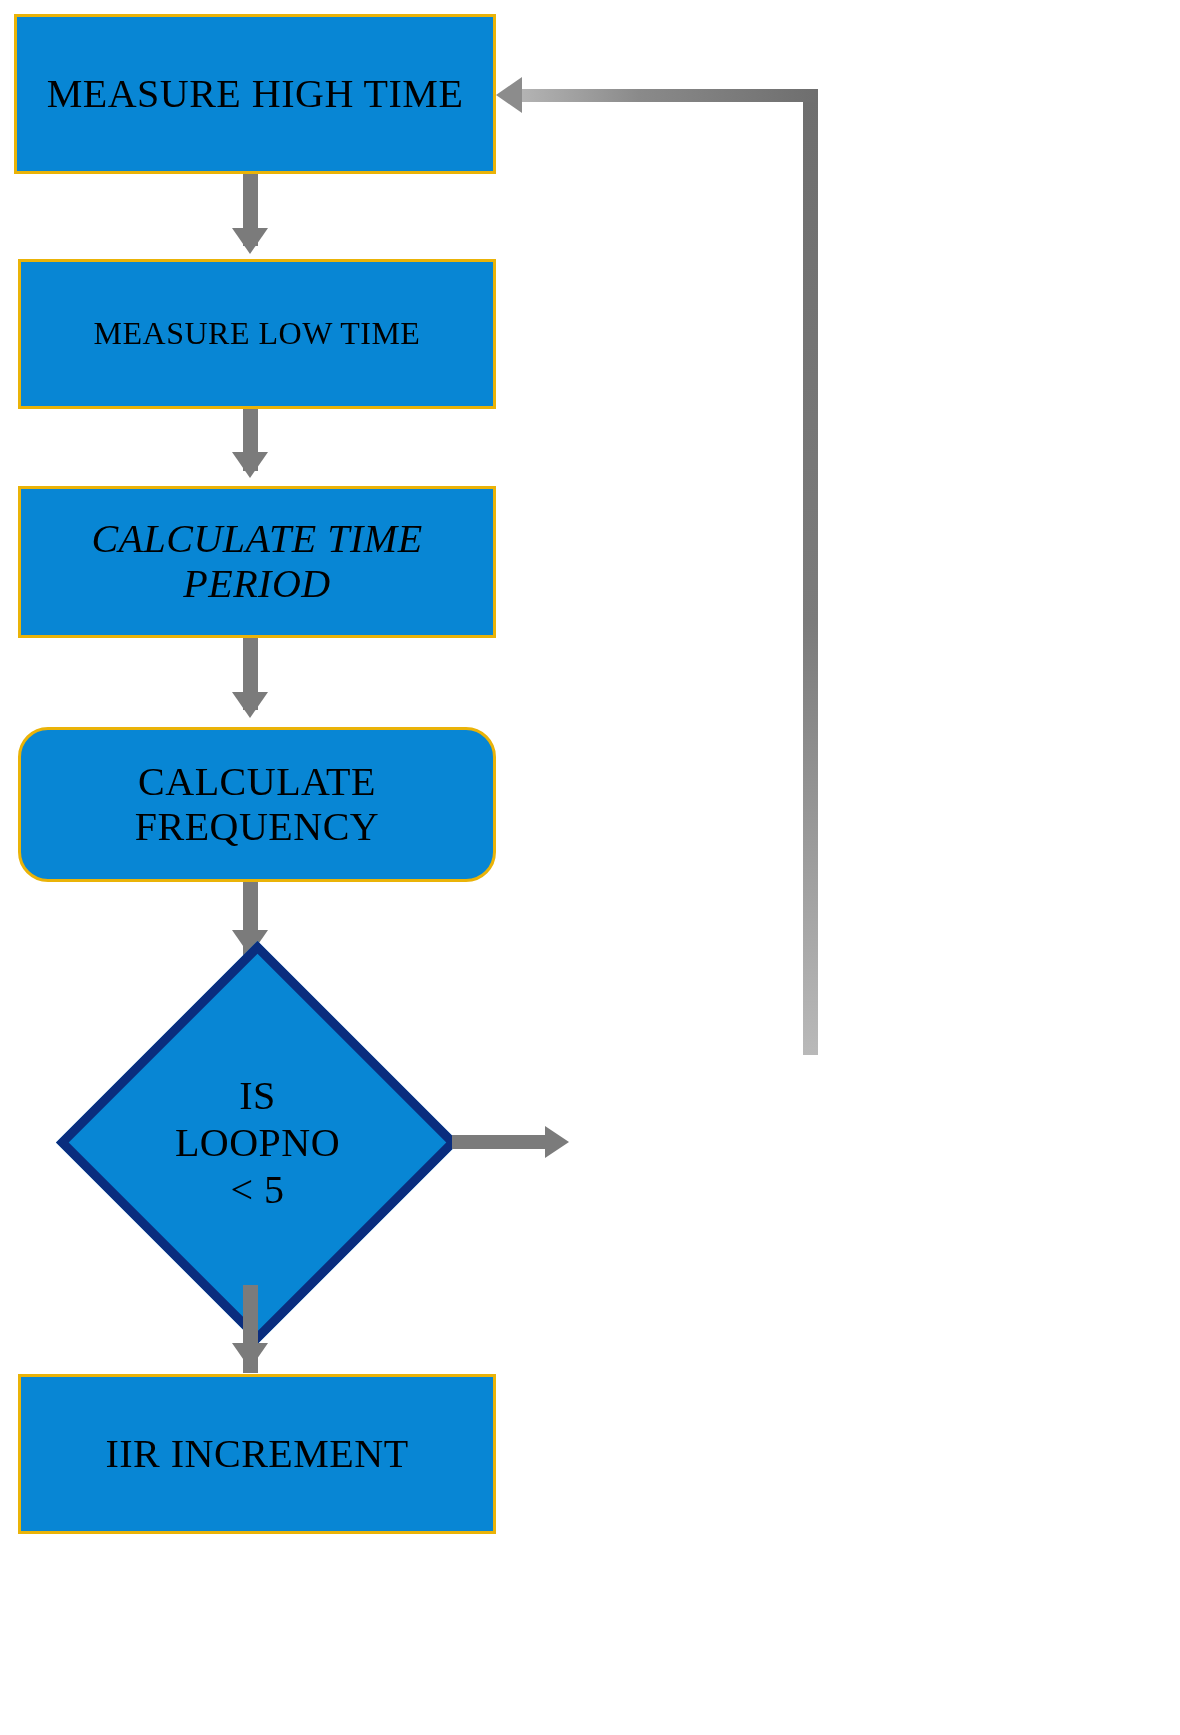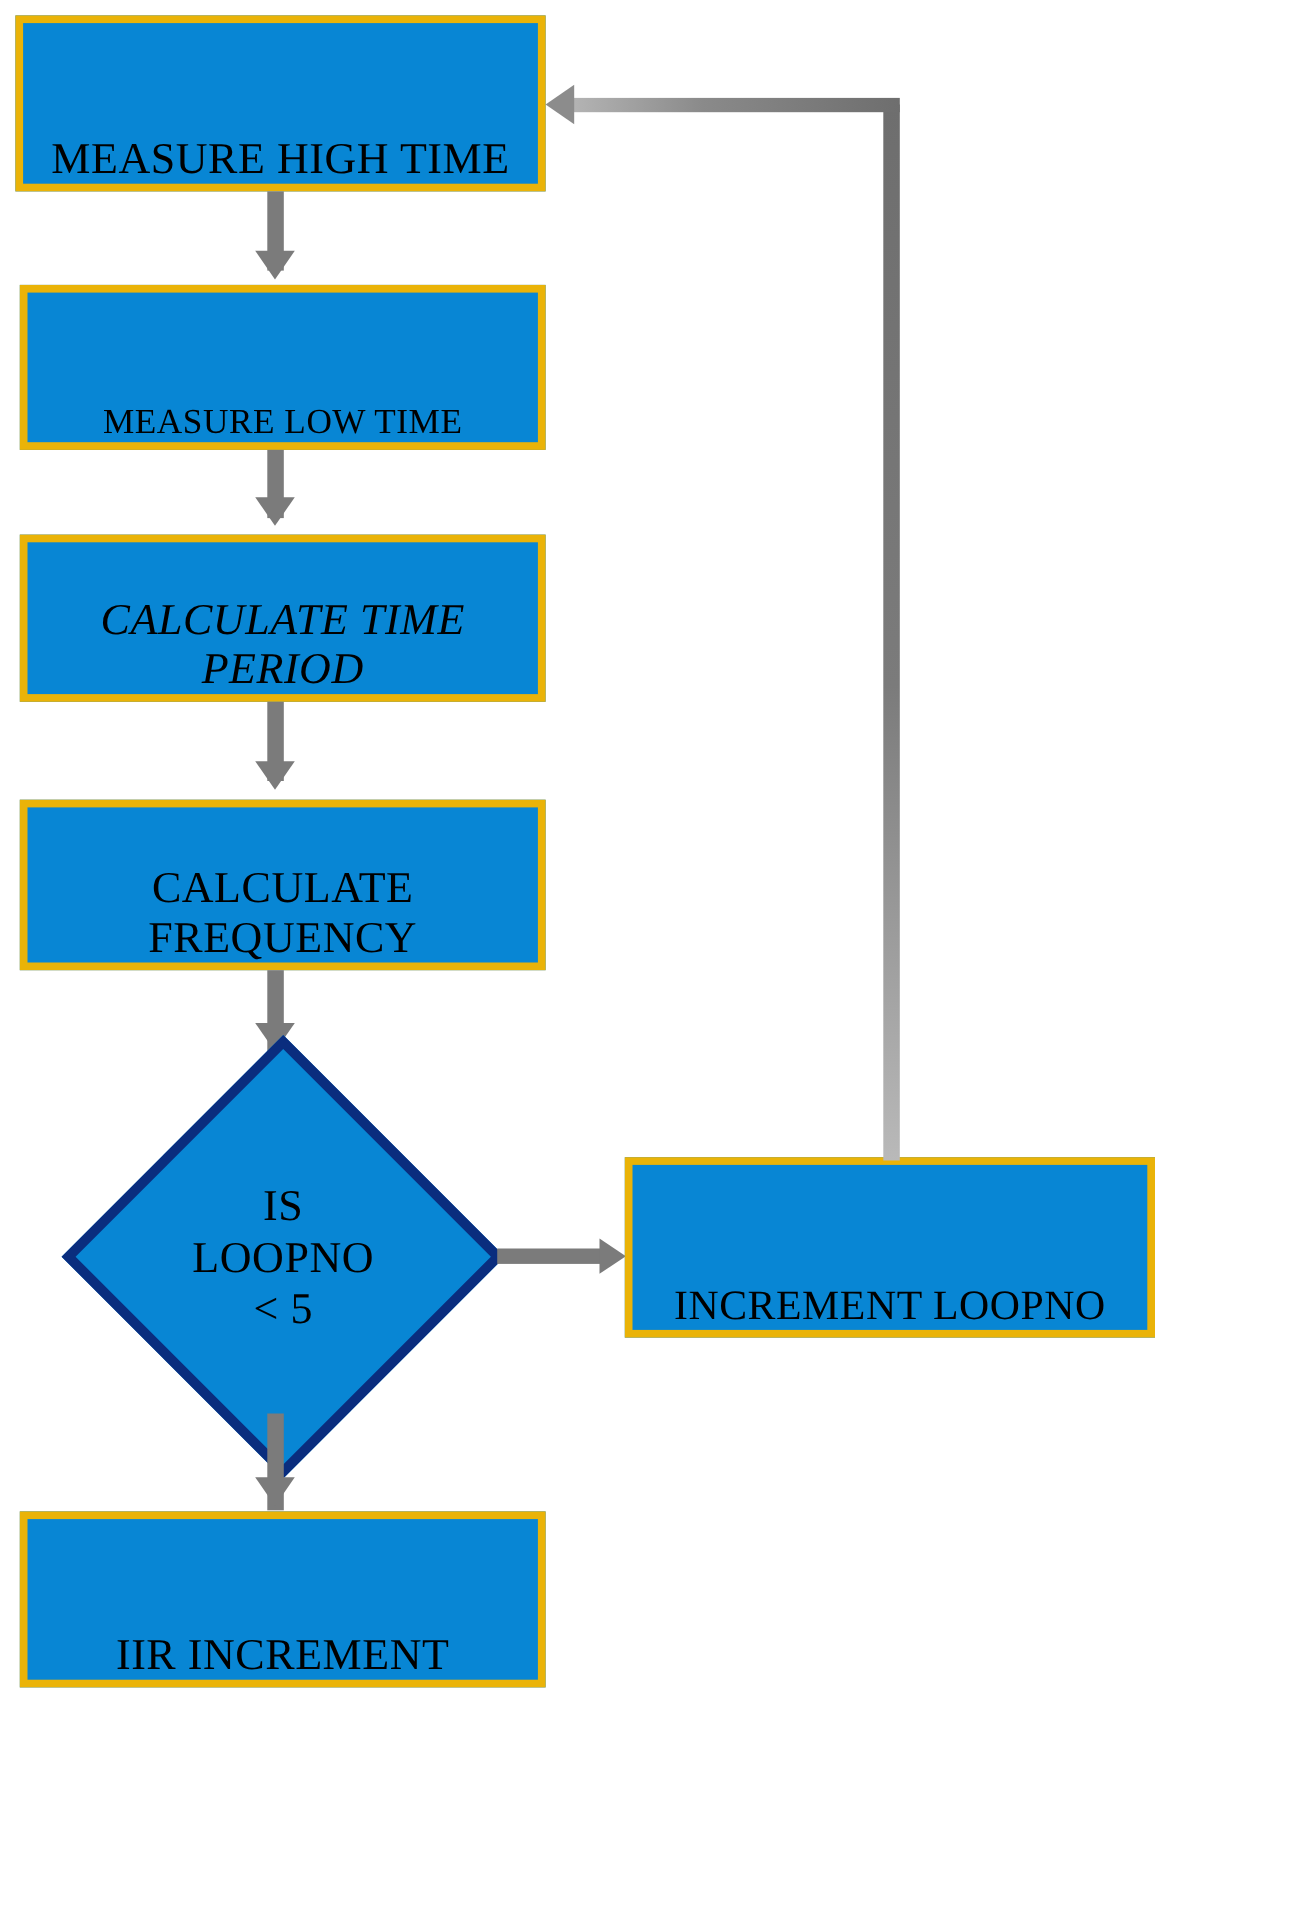--- a/index.html
+++ b/index.html
@@ -16,23 +16,23 @@
     height: 1735px;
     background: #ffffff;
     overflow: hidden;
   }
 
   
   .node-box {
     position: absolute;
     box-sizing: border-box;
     background: #0886D4;
-    border: 7px solid #eab308;
+    border: 3px solid #eab308;
     display: flex;
-    align-items: flex-end;
+    align-items: center;
     justify-content: center;
     text-align: center;
     color: #000000;
     letter-spacing: 0.5px;
     line-height: 1.12;
   }
   .node-label {
     display: block;
     white-space: pre-line;
     padding: 0 8px;
@@ -115,41 +115,38 @@
   <div class="arrow-head arrow-down" style="left:232px; top:452px;"></div>
 
   <div class="node-box" style="left:18px; top:486px; width:478px; height:152px; font-size:40px;font-style:italic;">
     <span class="node-label">CALCULATE TIME
 PERIOD</span>
   </div>
 
   <div class="conn-line" style="left:243px; top:638px; width:15px; height:72px;"></div>
   <div class="arrow-head arrow-down" style="left:232px; top:692px;"></div>
 
-  <div class="node-box" style="left:18px; top:727px; width:478px; height:155px; font-size:40px;">
+  <div class="node-box" style="left:18px; top:727px; width:478px; height:155px; font-size:40px;border-radius:30px;">
     <span class="node-label">CALCULATE
 FREQUENCY</span>
   </div>
 
   <div class="conn-line" style="left:243px; top:882px; width:15px; height:78px;"></div>
   <div class="arrow-head arrow-down" style="left:232px; top:930px;"></div>
 
   <div class="node-diamond" style="left:115px; top:1000px; width:285px; height:285px;">
     <span class="diamond-shape"></span>
     <span class="diamond-label" style="font-size:40px;font-family:Liberation Serif, serif;">IS
 LOOPNO
 &lt; 5</span>
   </div>
 
   <div class="conn-line" style="left:452px; top:1135px; width:105px; height:14px;"></div>
   <div class="arrow-head arrow-right" style="left:545px; top:1126px;"></div>
 
-  <div class="node-box" style="left:568px; top:1052px; width:482px; height:164px; font-size:38px;">
-    <span class="node-label">INCREMENT LOOPNO</span>
-  </div>
 
   <div class="conn-line grad-v" style="left:803px; top:95px; width:15px; height:960px;"></div>
   <div class="conn-line grad-h" style="left:520px; top:89px; width:298px; height:13px;"></div>
   <div class="arrow-head arrow-left" style="left:496px; top:77px;"></div>
 
   <div class="conn-line" style="left:243px; top:1285px; width:15px; height:88px;"></div>
   <div class="arrow-head arrow-down" style="left:232px; top:1343px;"></div>
 
   <div class="node-box" style="left:18px; top:1534px; transform:translateY(-160px); width:478px; height:160px; font-size:40px;">
     <span class="node-label">IIR INCREMENT</span>

